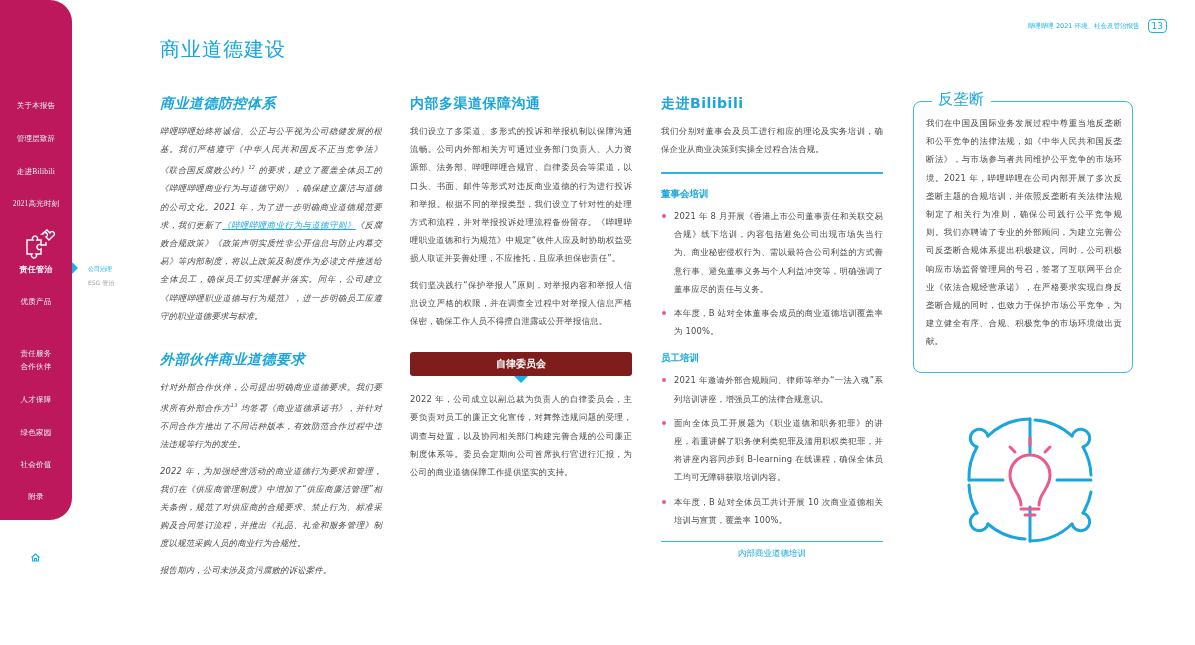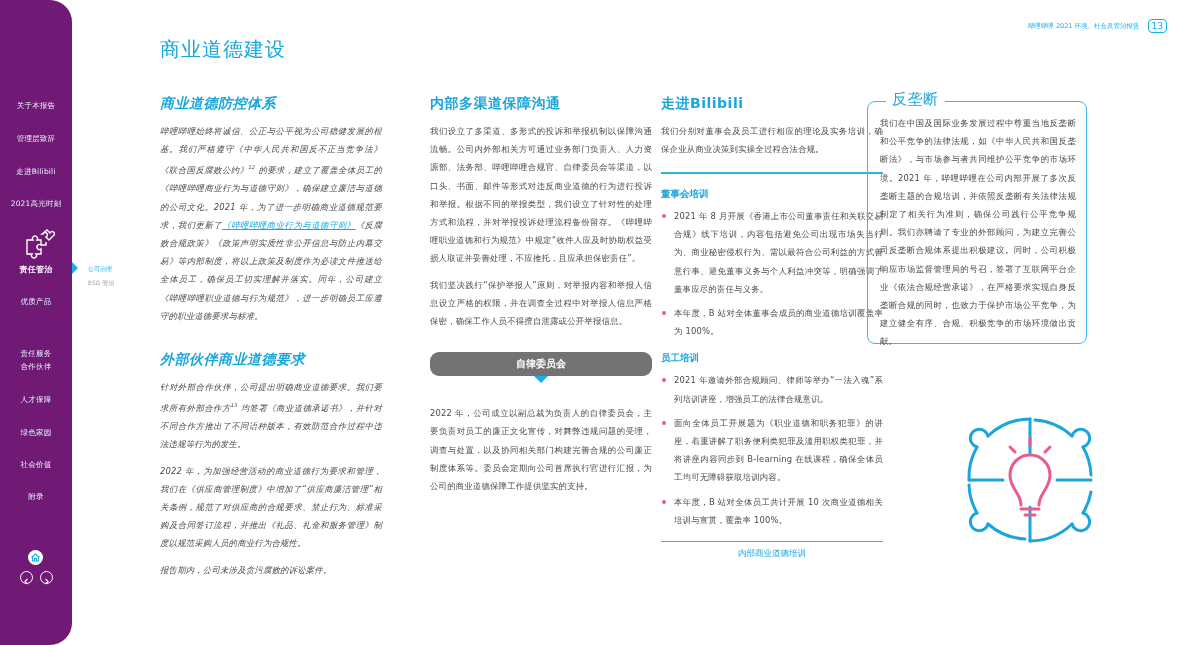--- a/index.html
+++ b/index.html
@@ -1,21 +1,21 @@
 <!DOCTYPE html>
 <html><head>
 <meta charset="utf-8">
 <style>
   * { box-sizing: border-box; margin: 0; padding: 0; }
   html, body { width: 1195px; height: 645px; overflow: hidden; background: #ffffff; }
   body { font-family: "DejaVu Sans", "Liberation Sans", sans-serif; color: #4a4a4a; position: relative; }
 
   .sidebar {
-    position: absolute; left: 0; top: 0; width: 72px; height: 645px;
-    background: #701a75; border-top-right-radius: 22px; border-bottom-right-radius: 22px;
+    position: absolute; left: 0; top: 0; width: 72px; height: 520px;
+    background: #be185d; border-top-right-radius: 22px; border-bottom-right-radius: 22px; font-family: Liberation Serif, serif;
   }
   .nav-item {
     position: absolute; left: 0; width: 72px; text-align: center;
     font-size: 7.5px; color: #e6f6fd; letter-spacing: 0.2px; cursor: pointer;
   }
   .nav-item.active { color: #ffffff; font-weight: bold; font-size: 8px; }
   .nav-puzzle { position: absolute; left: 24px; top: 228px; width: 32px; height: 32px; }
   .nav-arrow {
     position: absolute; left: 72px; top: 262px; width: 0; height: 0;
     border-top: 6px solid transparent; border-bottom: 6px solid transparent; border-left: 6px solid #16b0ea;
@@ -35,36 +35,36 @@
 
   .page-title { position: absolute; left: 160px; top: 36px; font-size: 20px; color: #16a6de; font-weight: 500; letter-spacing: 1px; }
 
   .col { position: absolute; }
   .h2 { font-size: 14px; color: #1aa6dc; letter-spacing: 0.5px; margin-bottom: 9px; }
   .p { font-size: 8.4px; line-height: 18.2px; color: #4a4a4a; text-align: justify; margin-bottom: 8px; letter-spacing: 0.2px; }
   .link { color: #16a6de; text-decoration: underline; }
   sup { font-size: 5px; }
 
   .committee-head {
-    position: relative; background: #737373; color: #fff; font-weight: bold; font-size: 10px;
-    text-align: center; height: 24px; line-height: 24px; border-radius: 9px; margin-bottom: 28px;
+    position: relative; background: #7f1d1d; color: #fff; font-weight: bold; font-size: 10px;
+    text-align: center; height: 24px; line-height: 24px; border-radius: 3px; margin-bottom: 14px;
   }
   .committee-head::after {
     content: ""; position: absolute; left: 50%; bottom: -7px; margin-left: -7px;
     border-left: 7px solid transparent; border-right: 7px solid transparent; border-top: 7px solid #16b0ea;
   }
 
   .hr { height: 1.5px; background: #2fb3e3; margin: 14px 0 14px 0; }
   .h3 { font-size: 9.5px; color: #1aa6dc; font-weight: bold; margin-bottom: 6px; }
   .bullet { position: relative; padding-left: 13px; font-size: 8.4px; line-height: 18.2px; color: #4a4a4a; text-align: justify; margin-bottom: 6px; letter-spacing: 0.2px; }
   .bullet::before { content: ""; position: absolute; left: 1px; top: 7px; width: 4px; height: 4px; border-radius: 50%; background: #ea5a8b; }
   .caption { text-align: center; font-size: 8.5px; color: #16a6de; margin-top: 6px; }
 
   .antitrust-box {
-    position: absolute; left: 867px; top: 101px; width: 220px; height: 243px;
+    position: absolute; left: 913px; top: 101px; width: 220px; height: 272px;
     border: 1.5px solid #3db8e6; border-radius: 8px; padding: 12px 10px 2px 12px;
   }
   .antitrust-title {
     position: absolute; left: 18px; top: -12px; background: #fff; padding: 0 6px;
     font-size: 15px; color: #1aa6dc; letter-spacing: 0.5px;
   }
   .antitrust-box .p { font-size: 8.4px; line-height: 18.2px; }
   .idea-icon { position: absolute; left: 955px; top: 405px; width: 150px; height: 150px; }
 </style>
 </head>
@@ -120,21 +120,21 @@
 <section class="col" style="left:160px; top:95px; width:222px;font-style:italic;">
   <h2 class="h2">商业道德防控体系</h2>
   <p class="p"><span>哔哩哔哩始终将诚信、公正与公平视为公司稳健发展的根基。我们严格遵守《中华人民共和国反不正当竞争法》《联合国反腐败公约》</span><sup>12</sup><span> 的要求，建立了覆盖全体员工的《哔哩哔哩商业行为与道德守则》，确保建立廉洁与道德的公司文化。2021 年，为了进一步明确商业道德规范要求，我们更新了</span><span class="link">《哔哩哔哩商业行为与道德守则》</span><span>《反腐败合规政策》《政策声明实质性非公开信息与防止内幕交易》等内部制度，将以上政策及制度作为必读文件推送给全体员工，确保员工切实理解并落实。同年，公司建立《哔哩哔哩职业道德与行为规范》，进一步明确员工应遵守的职业道德要求与标准。</span></p>
 
   <h2 class="h2" style="margin-top:26px">外部伙伴商业道德要求</h2>
   <p class="p"><span>针对外部合作伙伴，公司提出明确商业道德要求。我们要求所有外部合作方</span><sup>13</sup><span> 均签署《商业道德承诺书》，并针对不同合作方推出了不同语种版本，有效防范合作过程中违法违规等行为的发生。</span></p>
   <p class="p">2022 年，为加强经营活动的商业道德行为要求和管理，我们在《供应商管理制度》中增加了“供应商廉洁管理”相关条例，规范了对供应商的合规要求、禁止行为、标准采购及合同签订流程，并推出《礼品、礼金和服务管理》制度以规范采购人员的商业行为合规性。</p>
   <p class="p">报告期内，公司未涉及贪污腐败的诉讼案件。</p>
 </section>
 
-<section class="col" style="left:430px; top:95px; width:222px;">
+<section class="col" style="left:410px; top:95px; width:222px;">
   <h2 class="h2">内部多渠道保障沟通</h2>
   <p class="p">我们设立了多渠道、多形式的投诉和举报机制以保障沟通流畅。公司内外部相关方可通过业务部门负责人、人力资源部、法务部、哔哩哔哩合规官、自律委员会等渠道，以口头、书面、邮件等形式对违反商业道德的行为进行投诉和举报。根据不同的举报类型，我们设立了针对性的处理方式和流程，并对举报投诉处理流程备份留存。《哔哩哔哩职业道德和行为规范》中规定“收件人应及时协助权益受损人取证并妥善处理，不应推托，且应承担保密责任”。</p>
   <p class="p">我们坚决践行“保护举报人”原则，对举报内容和举报人信息设立严格的权限，并在调查全过程中对举报人信息严格保密，确保工作人员不得擅自泄露或公开举报信息。</p>
   <div class="committee-head" style="margin-top:22px">自律委员会</div>
   <p class="p">2022 年，公司成立以副总裁为负责人的自律委员会，主要负责对员工的廉正文化宣传，对舞弊违规问题的受理，调查与处置，以及协同相关部门构建完善合规的公司廉正制度体系等。委员会定期向公司首席执行官进行汇报，为公司的商业道德保障工作提供坚实的支持。</p>
 </section>
 
 <section class="col" style="left:661px; top:95px; width:222px;">
   <h2 class="h2">走进Bilibili</h2>
   <p class="p">我们分别对董事会及员工进行相应的理论及实务培训，确保企业从商业决策到实操全过程合法合规。</p>

